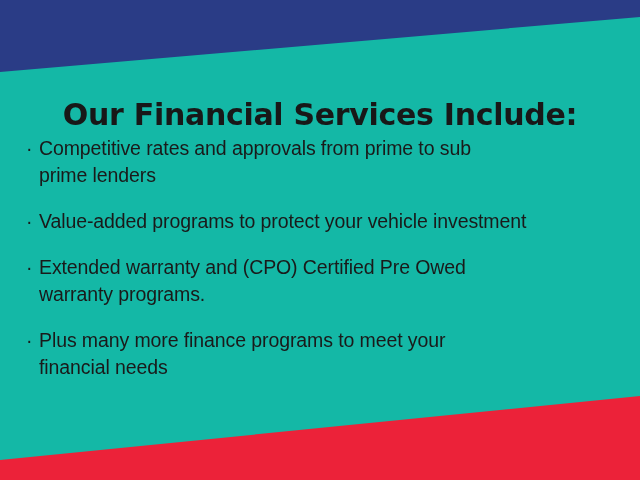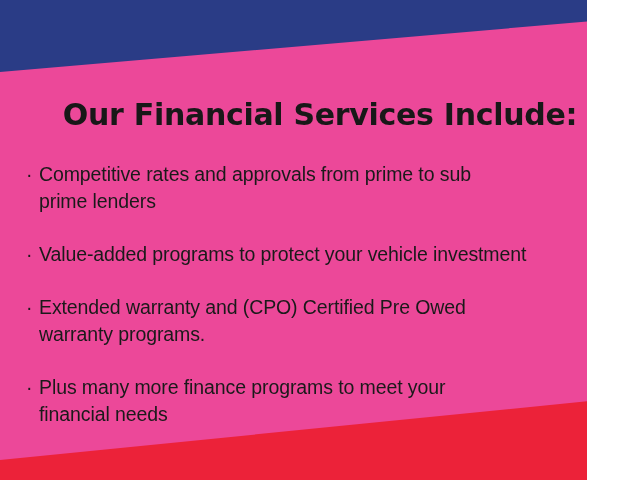--- a/index.html
+++ b/index.html
@@ -9,23 +9,23 @@
   }
   body {
     width: 640px;
     height: 480px;
     background: #ffffff;
     font-family: "Liberation Sans", sans-serif;
     overflow: hidden;
   }
   #slide {
     position: relative;
-    width: 587px;
+    width: 640px;
     height: 480px;
-    background: #ec4899;
+    background: #14b8a6;
     overflow: hidden;
   }
   .decor-svg {
     position: absolute;
     top: 0;
     left: 0;
     width: 640px;
     height: 480px;
     pointer-events: none;
   }
@@ -69,21 +69,20 @@
     position: absolute;
     left: 2px;
     top: 0;
     font-size: 19.5px;
     line-height: 27px;
     color: #1a1a1a;
   }
   .bullet-text {
     display: block;
     white-space: pre-line;
-    margin-top: 26px;
   }
 </style>
 </head>
 <body>
 
 <div id="slide">
 
   <svg class="decor-svg" viewBox="0 0 640 480" preserveAspectRatio="none" xmlns="http://www.w3.org/2000/svg">
     <polygon points="0,0 640,0 640,17 0,72" fill="#2a3c86"></polygon>
     <polygon points="0,460 640,396 640,480 0,480" fill="#ec2239"></polygon>

